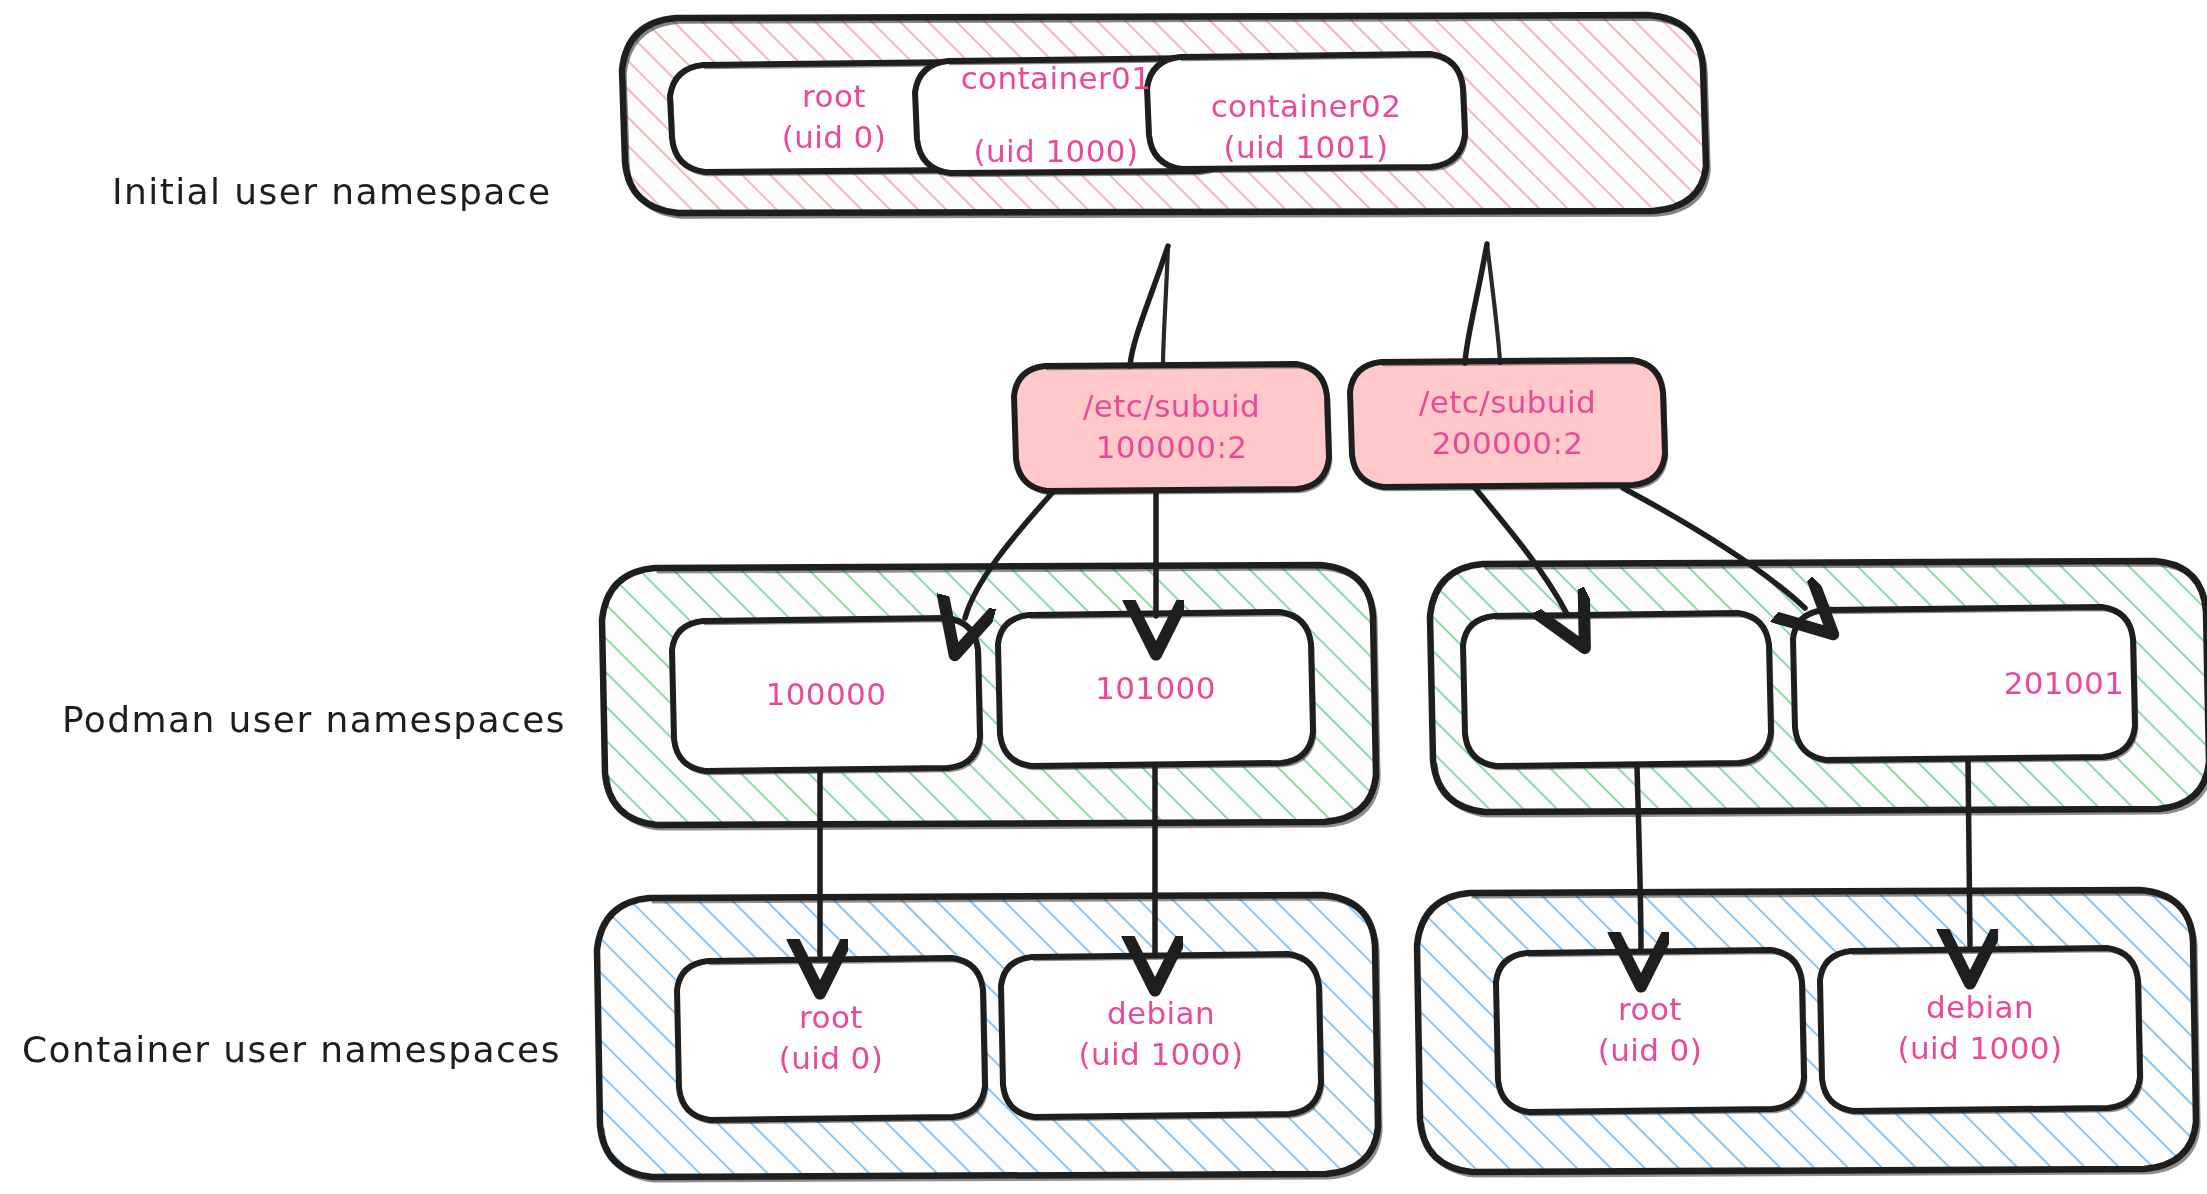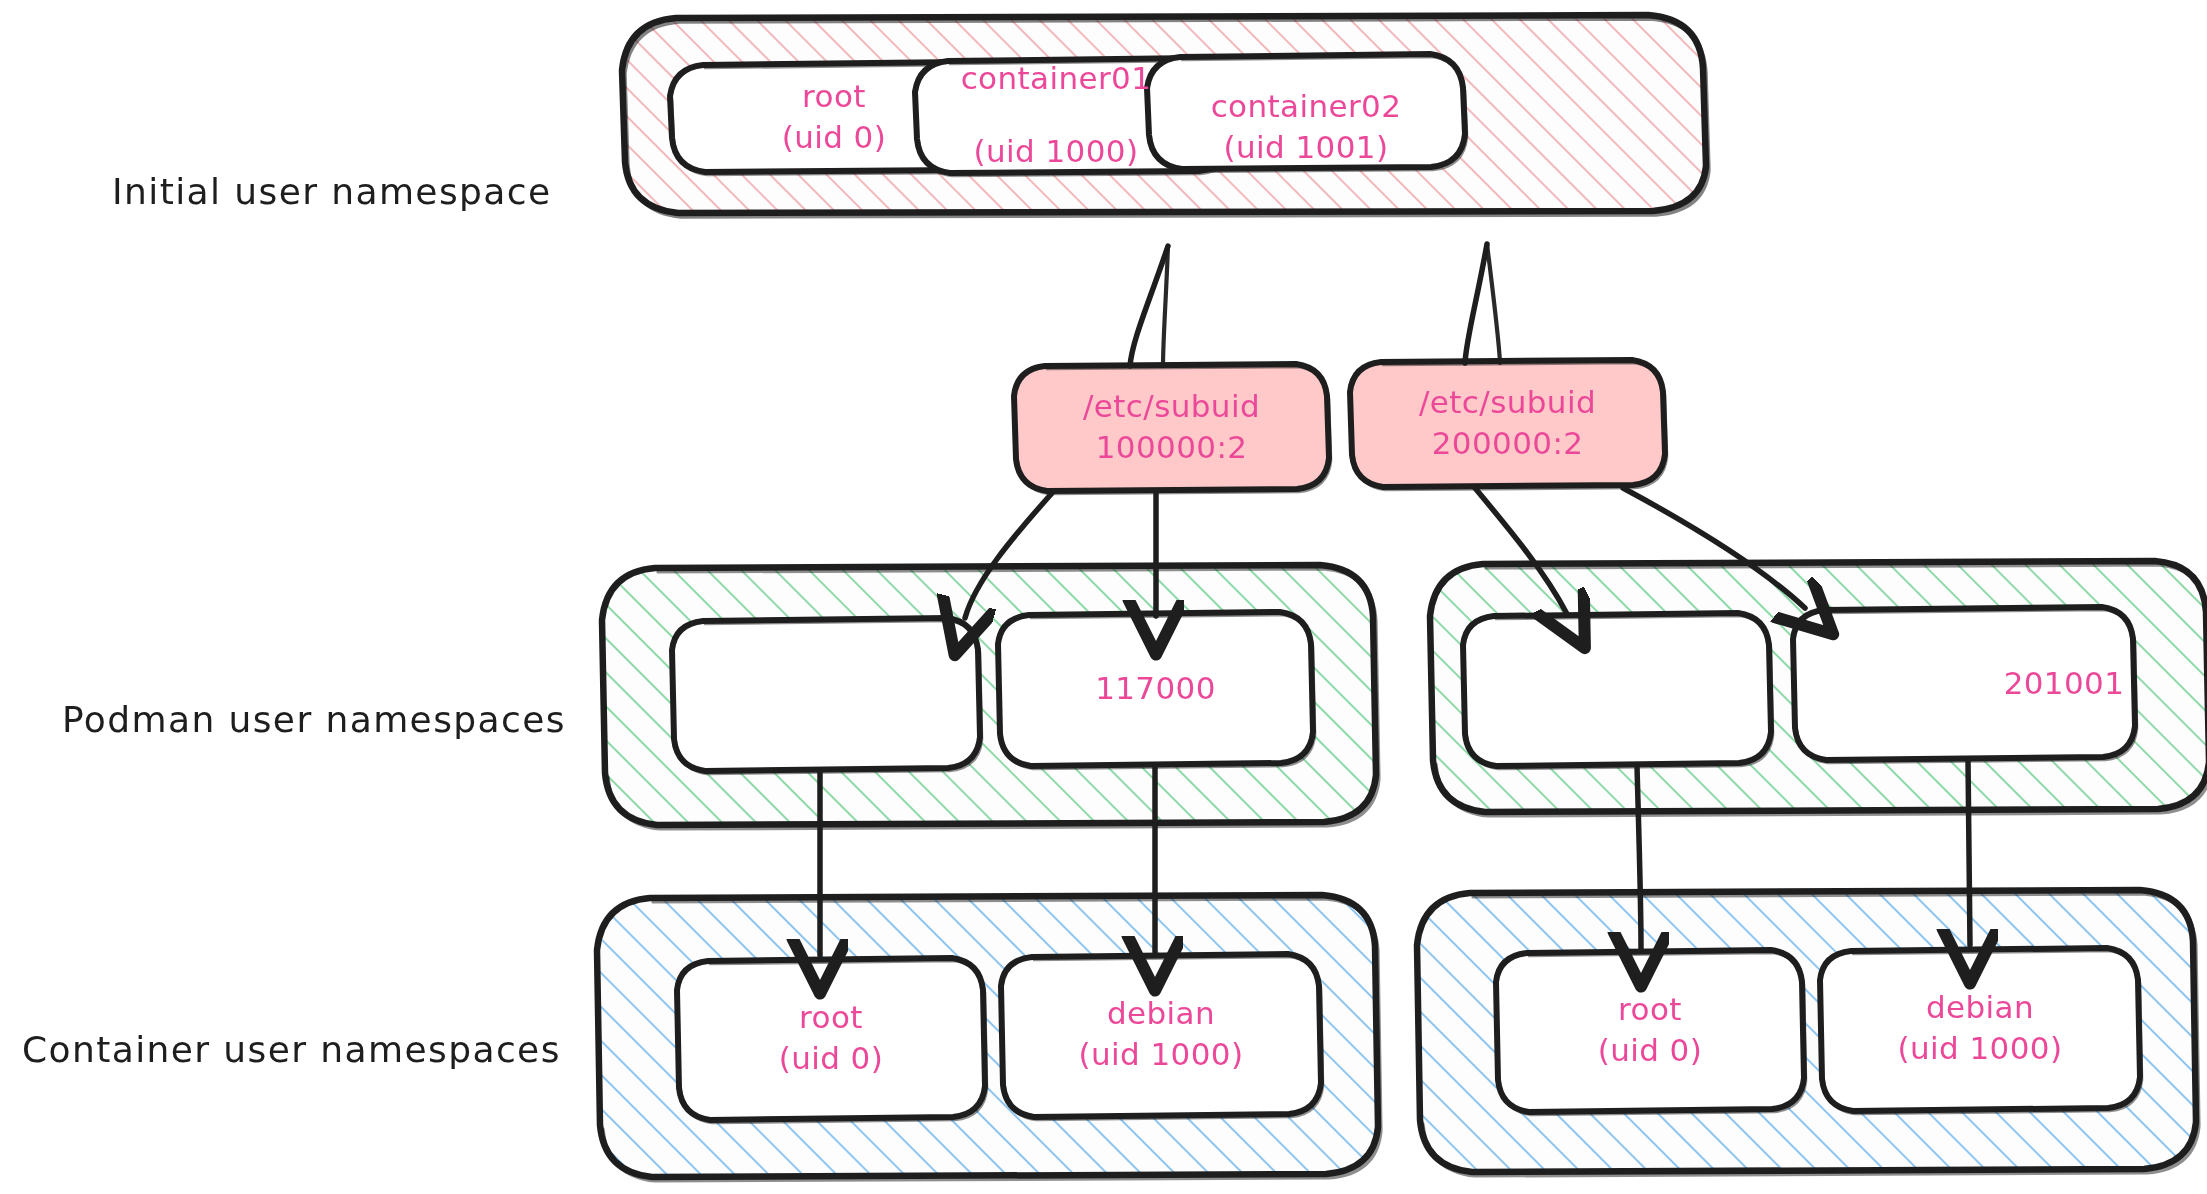--- a/index.html
+++ b/index.html
@@ -257,23 +257,26 @@
   <div class="node-text" style="left:1014px; top:364px; width:315px; height:126px;">
     <span>/etc/subuid</span>
     <span>100000:2</span>
   </div>
 
   <div class="node-text" style="left:1350px; top:360px; width:315px; height:126px;">
     <span>/etc/subuid</span>
     <span>200000:2</span>
   </div>
 
+  <div class="node-text" style="left:672px; top:618px; width:308px; height:152px;">
+    <span>100000</span>
+  </div>
 
   <div class="node-text" style="left:998px; top:612px; width:315px; height:152px;">
-    <span>117000</span>
+    <span>101000</span>
   </div>
 
 
   <div class="node-text" style="left:1893px; top:607px; width:342px; height:152px;">
     <span>201001</span>
   </div>
 
   <div class="node-text" style="left:677px; top:958px; width:308px; height:160px;">
     <span>root</span>
     <span>(uid 0)</span>

